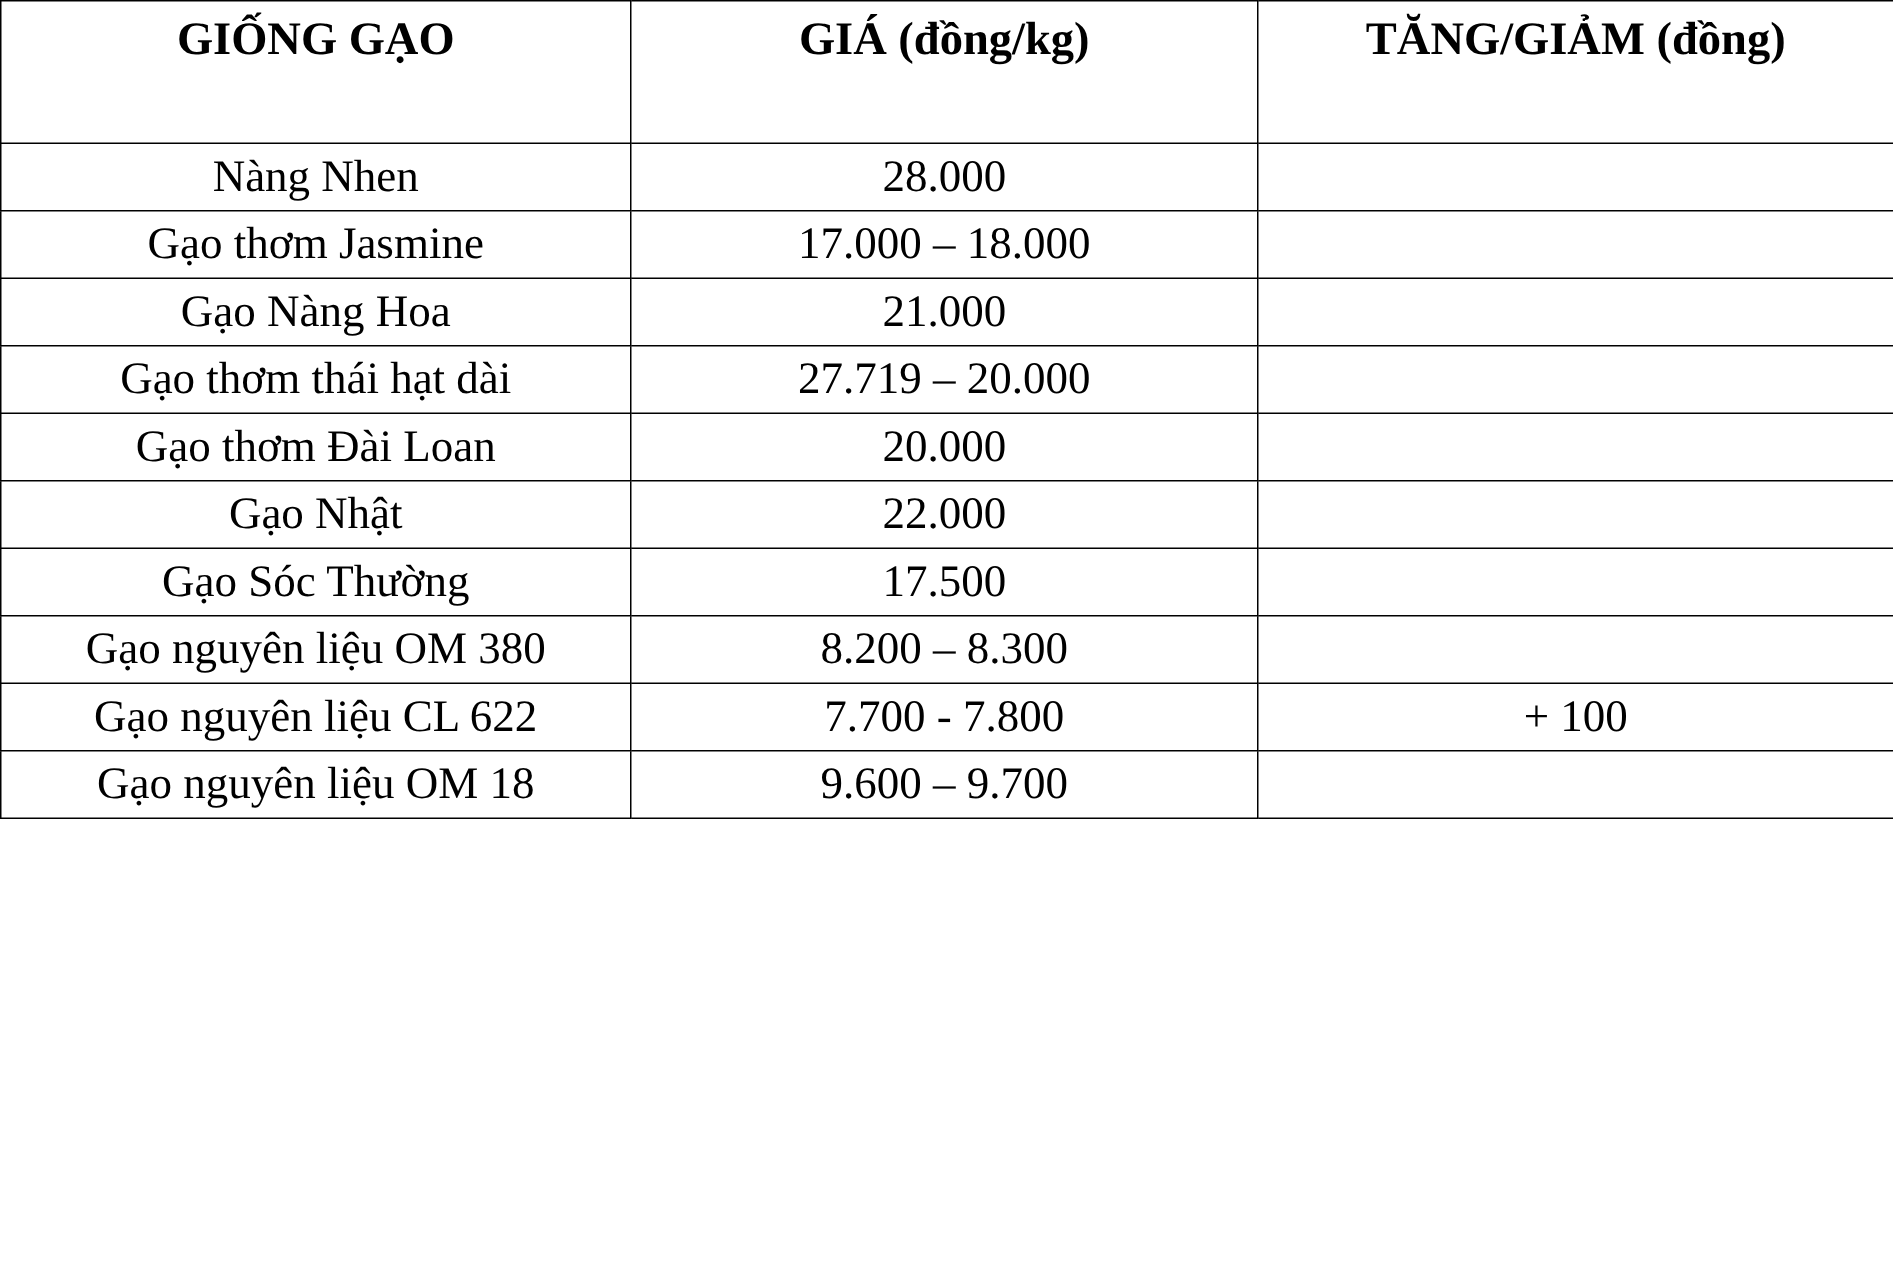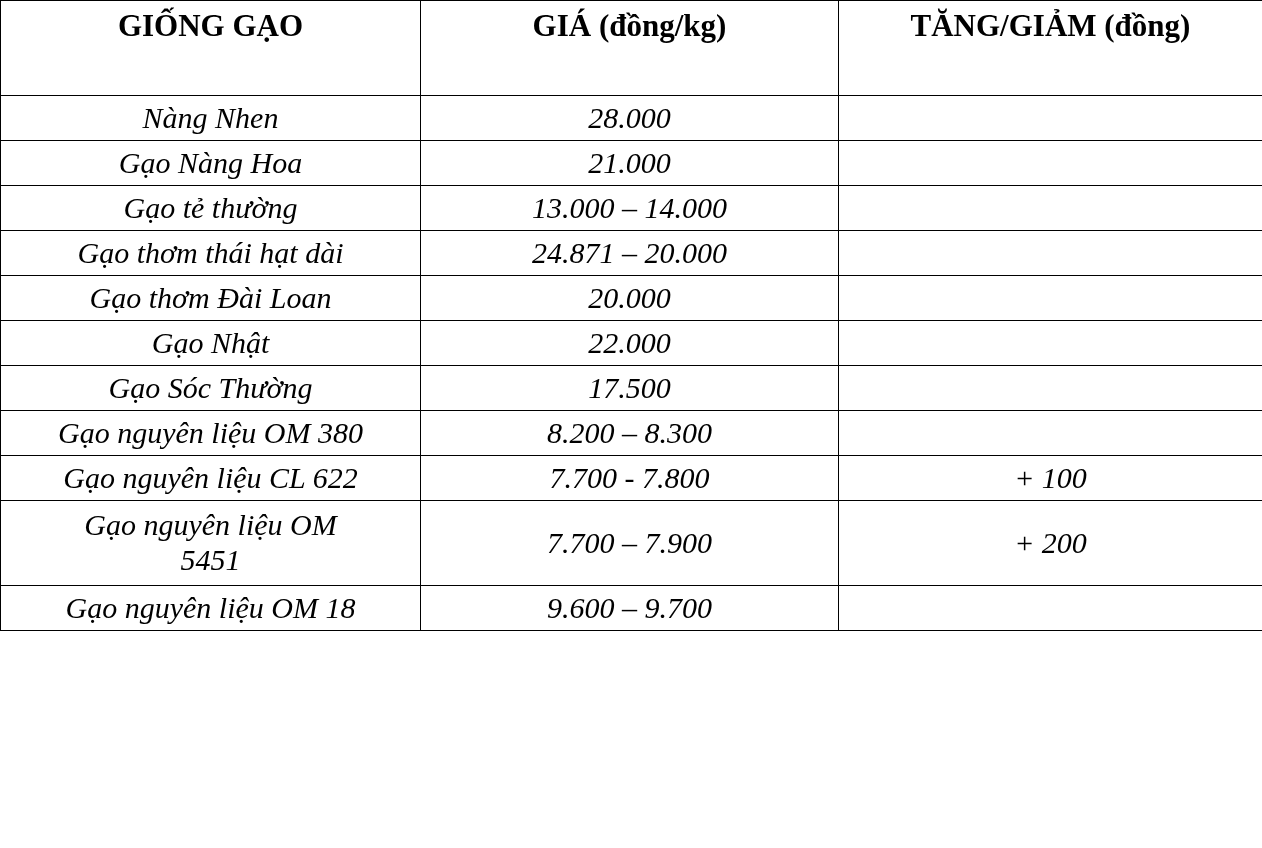--- a/index.html
+++ b/index.html
@@ -41,21 +41,20 @@
   table.price-table thead th {
     font-weight: bold;
     font-size: 31px;
     height: 86px;
     vertical-align: top;
     padding-top: 8px;
   }
   table.price-table tbody td {
     font-weight: normal;
     height: 44px;
-    font-style: italic;
   }
   tbody tr.tall td {
     height: 84px;
   }
   .cell-two-line {
     display: block;
     line-height: 1.16;
   }
 </style>
 </head>
@@ -75,32 +74,32 @@
         <th>TĂNG/GIẢM (đồng)</th>
       </tr>
     </thead>
     <tbody>
       <tr>
         <td>Nàng Nhen</td>
         <td>28.000</td>
         <td></td>
       </tr>
       <tr>
+        <td>Gạo thơm Jasmine</td>
+        <td>17.000 – 18.000</td>
+        <td></td>
+      </tr>
+      <tr>
         <td>Gạo Nàng Hoa</td>
         <td>21.000</td>
         <td></td>
       </tr>
       <tr>
-        <td>Gạo tẻ thường</td>
-        <td>13.000 – 14.000</td>
-        <td></td>
-      </tr>
-      <tr>
         <td>Gạo thơm thái hạt dài</td>
-        <td>24.871 – 20.000</td>
+        <td>27.719 – 20.000</td>
         <td></td>
       </tr>
       <tr>
         <td>Gạo thơm Đài Loan</td>
         <td>20.000</td>
         <td></td>
       </tr>
       <tr>
         <td>Gạo Nhật</td>
         <td>22.000</td>
@@ -114,28 +113,20 @@
       <tr>
         <td>Gạo nguyên liệu OM 380</td>
         <td>8.200 – 8.300</td>
         <td></td>
       </tr>
       <tr>
         <td>Gạo nguyên liệu CL 622</td>
         <td>7.700 - 7.800</td>
         <td>+ 100</td>
       </tr>
-      <tr class="tall">
-        <td>
-          <span class="cell-two-line">Gạo nguyên liệu OM</span>
-          <span class="cell-two-line">5451</span>
-        </td>
-        <td>7.700 – 7.900</td>
-        <td>+ 200</td>
-      </tr>
       <tr>
         <td>Gạo nguyên liệu OM 18</td>
         <td>9.600 – 9.700</td>
         <td></td>
       </tr>
     </tbody>
   </table>
 </div>
 
 </body></html>

